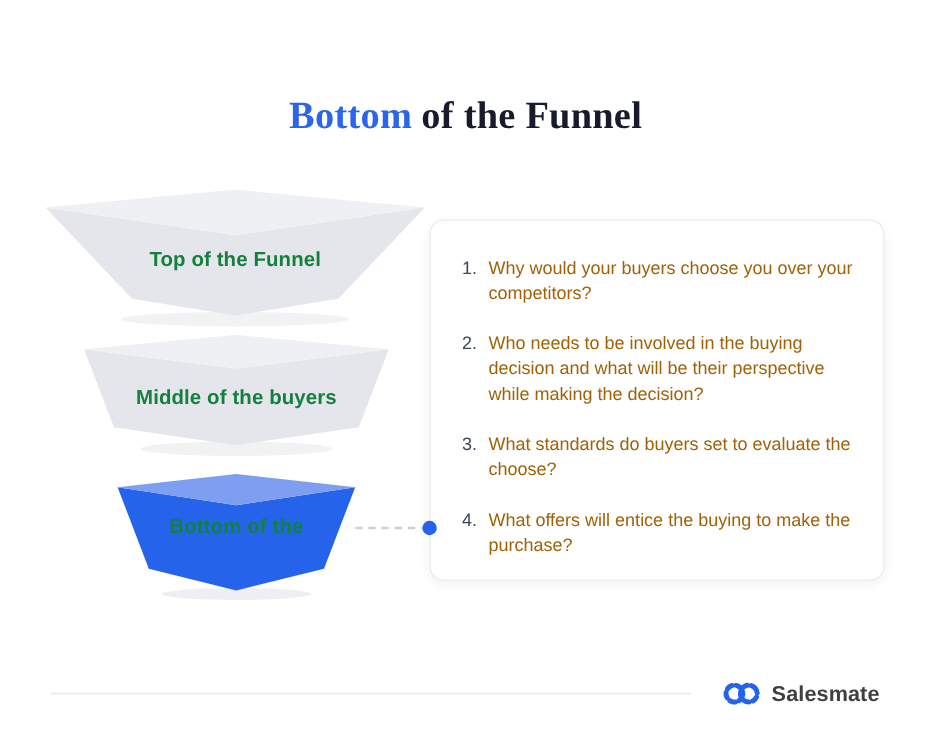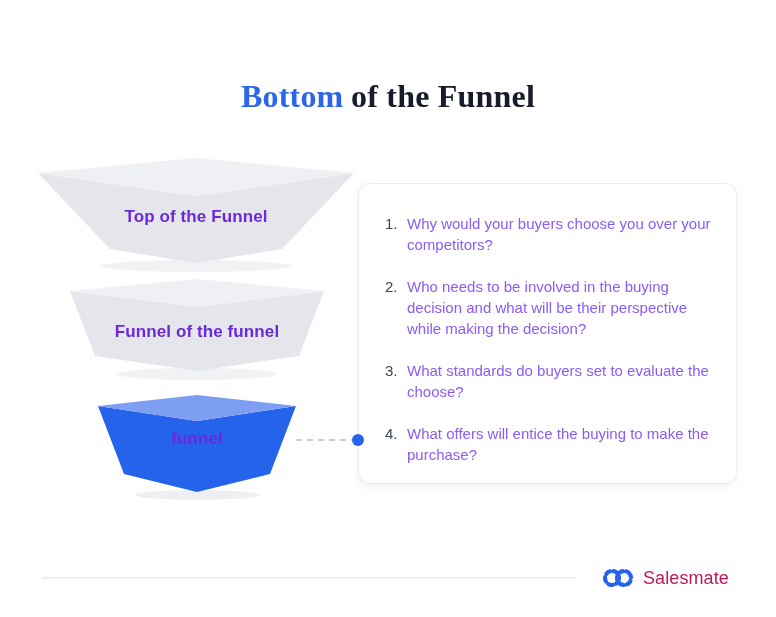--- a/index.html
+++ b/index.html
@@ -18,55 +18,55 @@
   .title .hl { color: #2b65e9; margin-right: 0.24em; }
 
   
   .diagram-svg {
     position: absolute; left: 0; top: 0; width: 776px; height: 617px;
     z-index: 2; pointer-events: none;
   }
 
   
   .flabel {
-    position: absolute; z-index: 3; color: #6d28d9;
+    position: absolute; z-index: 3; color: #15803d;
     font-weight: 700; font-size: 17px; line-height: 22px;
     text-align: center; letter-spacing: 0.1px;
   }
   .flabel.top    { left: 46px;  top: 206px; width: 300px; }
   .flabel.middle { left: 57px;  top: 321px; width: 280px; }
   .flabel.bottom { left: 97px;  top: 428px; width: 200px; }
 
   
   .card {
     position: absolute; left: 358px; top: 183px; width: 379px; height: 301px;
     background: #ffffff; border: 1px solid #e9ebef; border-radius: 12px;
     box-shadow: 0 3px 10px rgba(16,24,40,0.05);
     box-sizing: border-box; padding: 29px 24px 20px 26px; z-index: 1;
   }
   .q-item { display: flex; margin-bottom: 21px; }
   .q-item:last-child { margin-bottom: 0; }
   .q-num {
     flex: 0 0 22px; font-size: 15px; line-height: 21px; color: #3d4659;
   }
   .q-text {
-    flex: 1 1 auto; font-size: 15px; line-height: 21px; color: #8b5cf6;
+    flex: 1 1 auto; font-size: 15px; line-height: 21px; color: #a16207;
   }
 
   
   .footer-divider {
     position: absolute; left: 42px; top: 577px; width: 534px; height: 2px;
     background: #eeeef1; border-radius: 2px; z-index: 1;
   }
   .brand {
     position: absolute; left: 601px; top: 563px; height: 30px;
     display: flex; align-items: center; gap: 8px; z-index: 1;
   }
   .brand-name {
-    font-size: 18px; font-weight: 400; color: #be185d; letter-spacing: 0.1px;
+    font-size: 18px; font-weight: 700; color: #404040; letter-spacing: 0.1px;
   }
 </style>
 </head>
 <body>
 
 <h1 class="title"><span class="hl">Bottom</span><span>of the Funnel</span></h1>
 
 <div class="card">
   <div class="q-item">
     <span class="q-num">1.</span>
@@ -105,23 +105,23 @@
   <g>
     <polygon points="98,406 197,421 296,406 270,474 197,492 124,474" fill="#2563eb"></polygon>
     <polygon points="98,406 197,395 296,406 197,421" fill="#7e9ef2"></polygon>
   </g>
 
   <line x1="296" y1="440" x2="352" y2="440" stroke="#c9cdd6" stroke-width="2" stroke-dasharray="6 5"></line>
   <circle cx="358" cy="440" r="6" fill="#2563eb"></circle>
 </svg>
 
 <div class="flabel top">Top of the Funnel</div>
-<div class="flabel middle">Funnel of the funnel</div>
+<div class="flabel middle">Middle of the buyers</div>
 <div class="flabel bottom">
-  <div>funnel</div>
+  <div>Bottom of the</div>
 </div>
 
 <div class="footer-divider"></div>
 <div class="brand">
   <svg width="34" height="26" viewBox="0 0 34 26" aria-hidden="true">
     <circle cx="11" cy="13" r="7" fill="none" stroke="#2563eb" stroke-width="4.2" stroke-dasharray="4.6 3.4" stroke-linecap="round" transform="rotate(18 11 13)"></circle>
     <circle cx="23" cy="13" r="7" fill="none" stroke="#2563eb" stroke-width="4.2" stroke-dasharray="4.6 3.4" stroke-linecap="round" transform="rotate(-42 23 13)"></circle>
   </svg>
   <span class="brand-name">Salesmate</span>
 </div>

